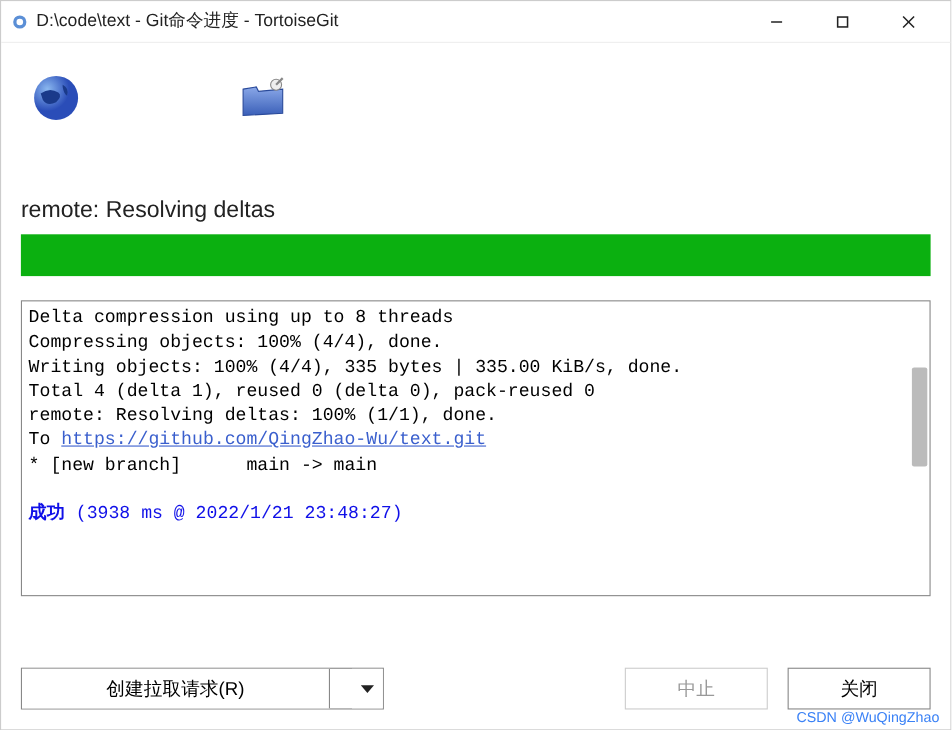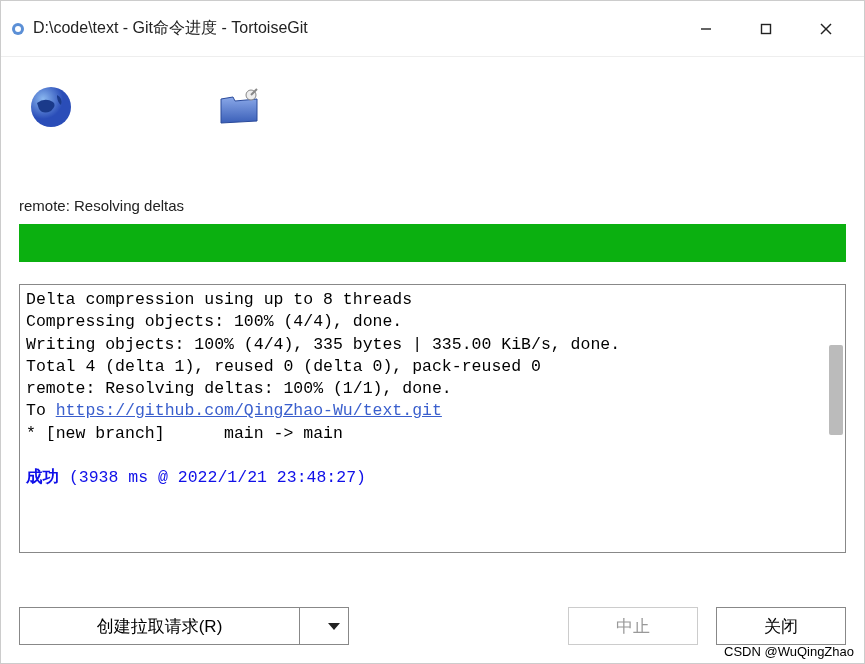--- a/index.html
+++ b/index.html
@@ -13,21 +13,21 @@
     }
     .window {
       border: 1px solid #ccc;
       width: 100%;
       height: 100%;
       display: flex;
       flex-direction: column;
       background: #fff;
     }
     .titlebar {
-      height: 56px;
+      height: 38px;
       display: flex;
       align-items: center;
       padding: 0 8px;
       border-bottom: 1px solid #eee;
     }
     .titlebar-icon {
       width: 18px;
       height: 18px;
       margin-right: 6px;
       display: inline-flex;
@@ -62,21 +62,21 @@
     .icon-row {
       display: flex;
       gap: 140px;
       margin: 14px 0 60px 8px;
     }
     .big-icon {
       width: 48px;
       height: 48px;
     }
     .status-line {
-      font-size: 15px;
+      font-size: 21px;
       color: #222;
       margin: 6px 0 10px 0;
     }
     .progress-bar {
       width: 100%;
       height: 38px;
       background: #0bb010;
       margin-bottom: 22px;
     }
     .log-area {
@@ -158,21 +158,21 @@
     .btn.disabled {
       color: #999;
       border-color: #ccc;
       cursor: default;
     }
     .watermark {
       position: absolute;
       right: 10px;
       bottom: 4px;
       font-size: 13px;
-      color: #000000;
+      color: #3b82f6;
       pointer-events: none;
     }
     .triangle-down {
       width: 0; height: 0;
       border-left: 6px solid transparent;
       border-right: 6px solid transparent;
       border-top: 7px solid #222;
     }
   </style>
 </head>

